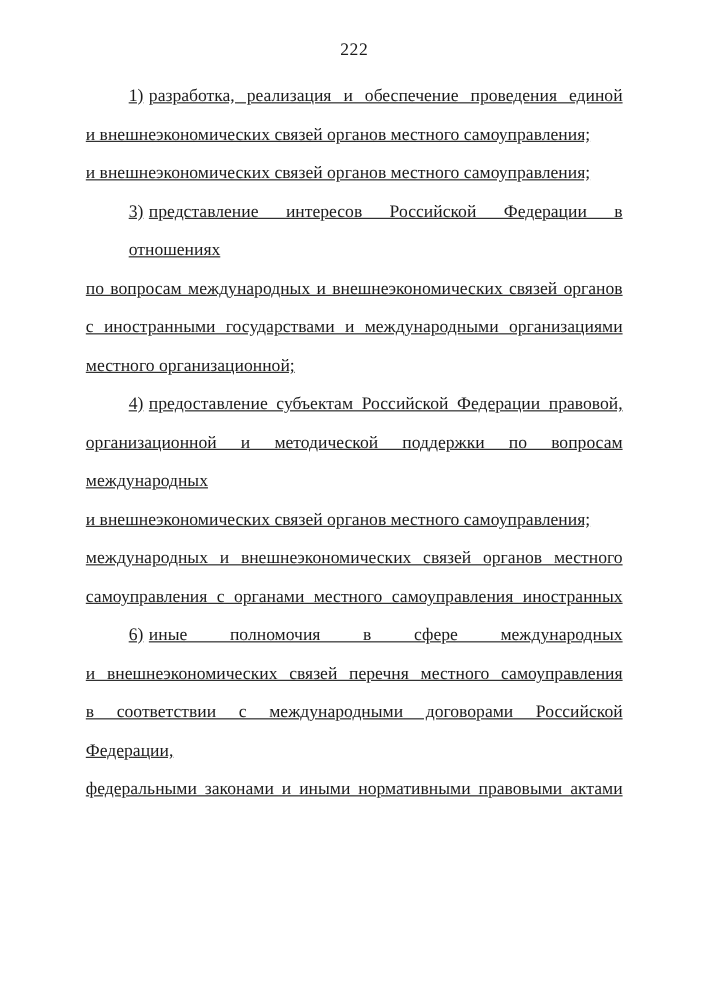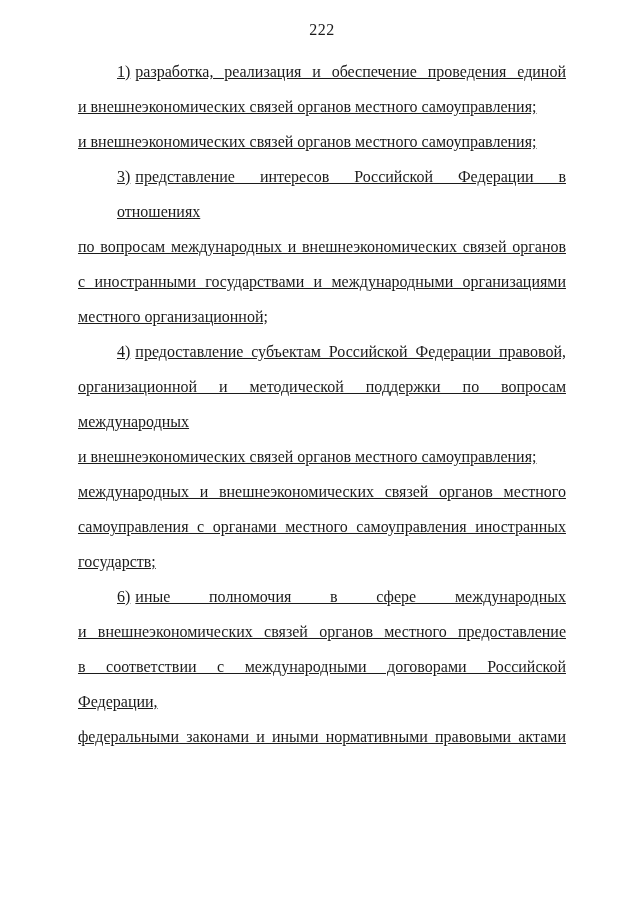--- a/index.html
+++ b/index.html
@@ -10,21 +10,21 @@
   .page {
     position: relative;
     width: 640px;
     height: 905px;
     margin: 0 auto;
     background: #ffffff;
     overflow: hidden;
     font-family: "Liberation Serif", "DejaVu Serif", serif;
     color: #1b1b1b;
     box-sizing: border-box;
-    padding-top: 20px;
+    padding-top: 36px;
   }
   .page-number {
     text-align: center;
     font-size: 16px;
     line-height: 20px;
     
     padding-left: 78px;
     padding-right: 74px;
     letter-spacing: 0.5px;
   }
@@ -76,22 +76,21 @@
         <div class="line final">местного организационной;</div>
       </div>
       <div class="paragraph">
         <div class="line first"><span>4)</span><span class="marker-gap"></span><span>предоставление субъектам Российской Федерации правовой,</span></div>
         <div class="line">организационной и методической поддержки по вопросам международных</div>
         <div class="line final">и внешнеэкономических связей органов местного самоуправления;</div>
       </div>
       <div class="paragraph">
         <div class="line">международных и внешнеэкономических связей органов местного</div>
         <div class="line">самоуправления с органами местного самоуправления иностранных</div>
-        <div class="line final">государств;</div>
       </div>
       <div class="paragraph">
         <div class="line first"><span>6)</span><span class="marker-gap"></span><span>иные полномочия в сфере международных</span></div>
-        <div class="line">и внешнеэкономических связей органов местного предоставление</div>
+        <div class="line">и внешнеэкономических связей перечня местного самоуправления</div>
         <div class="line">в соответствии с международными договорами Российской Федерации,</div>
         <div class="line">федеральными законами и иными нормативными правовыми актами</div>
       </div>
     </div>
 </div>
 
 </body></html>

